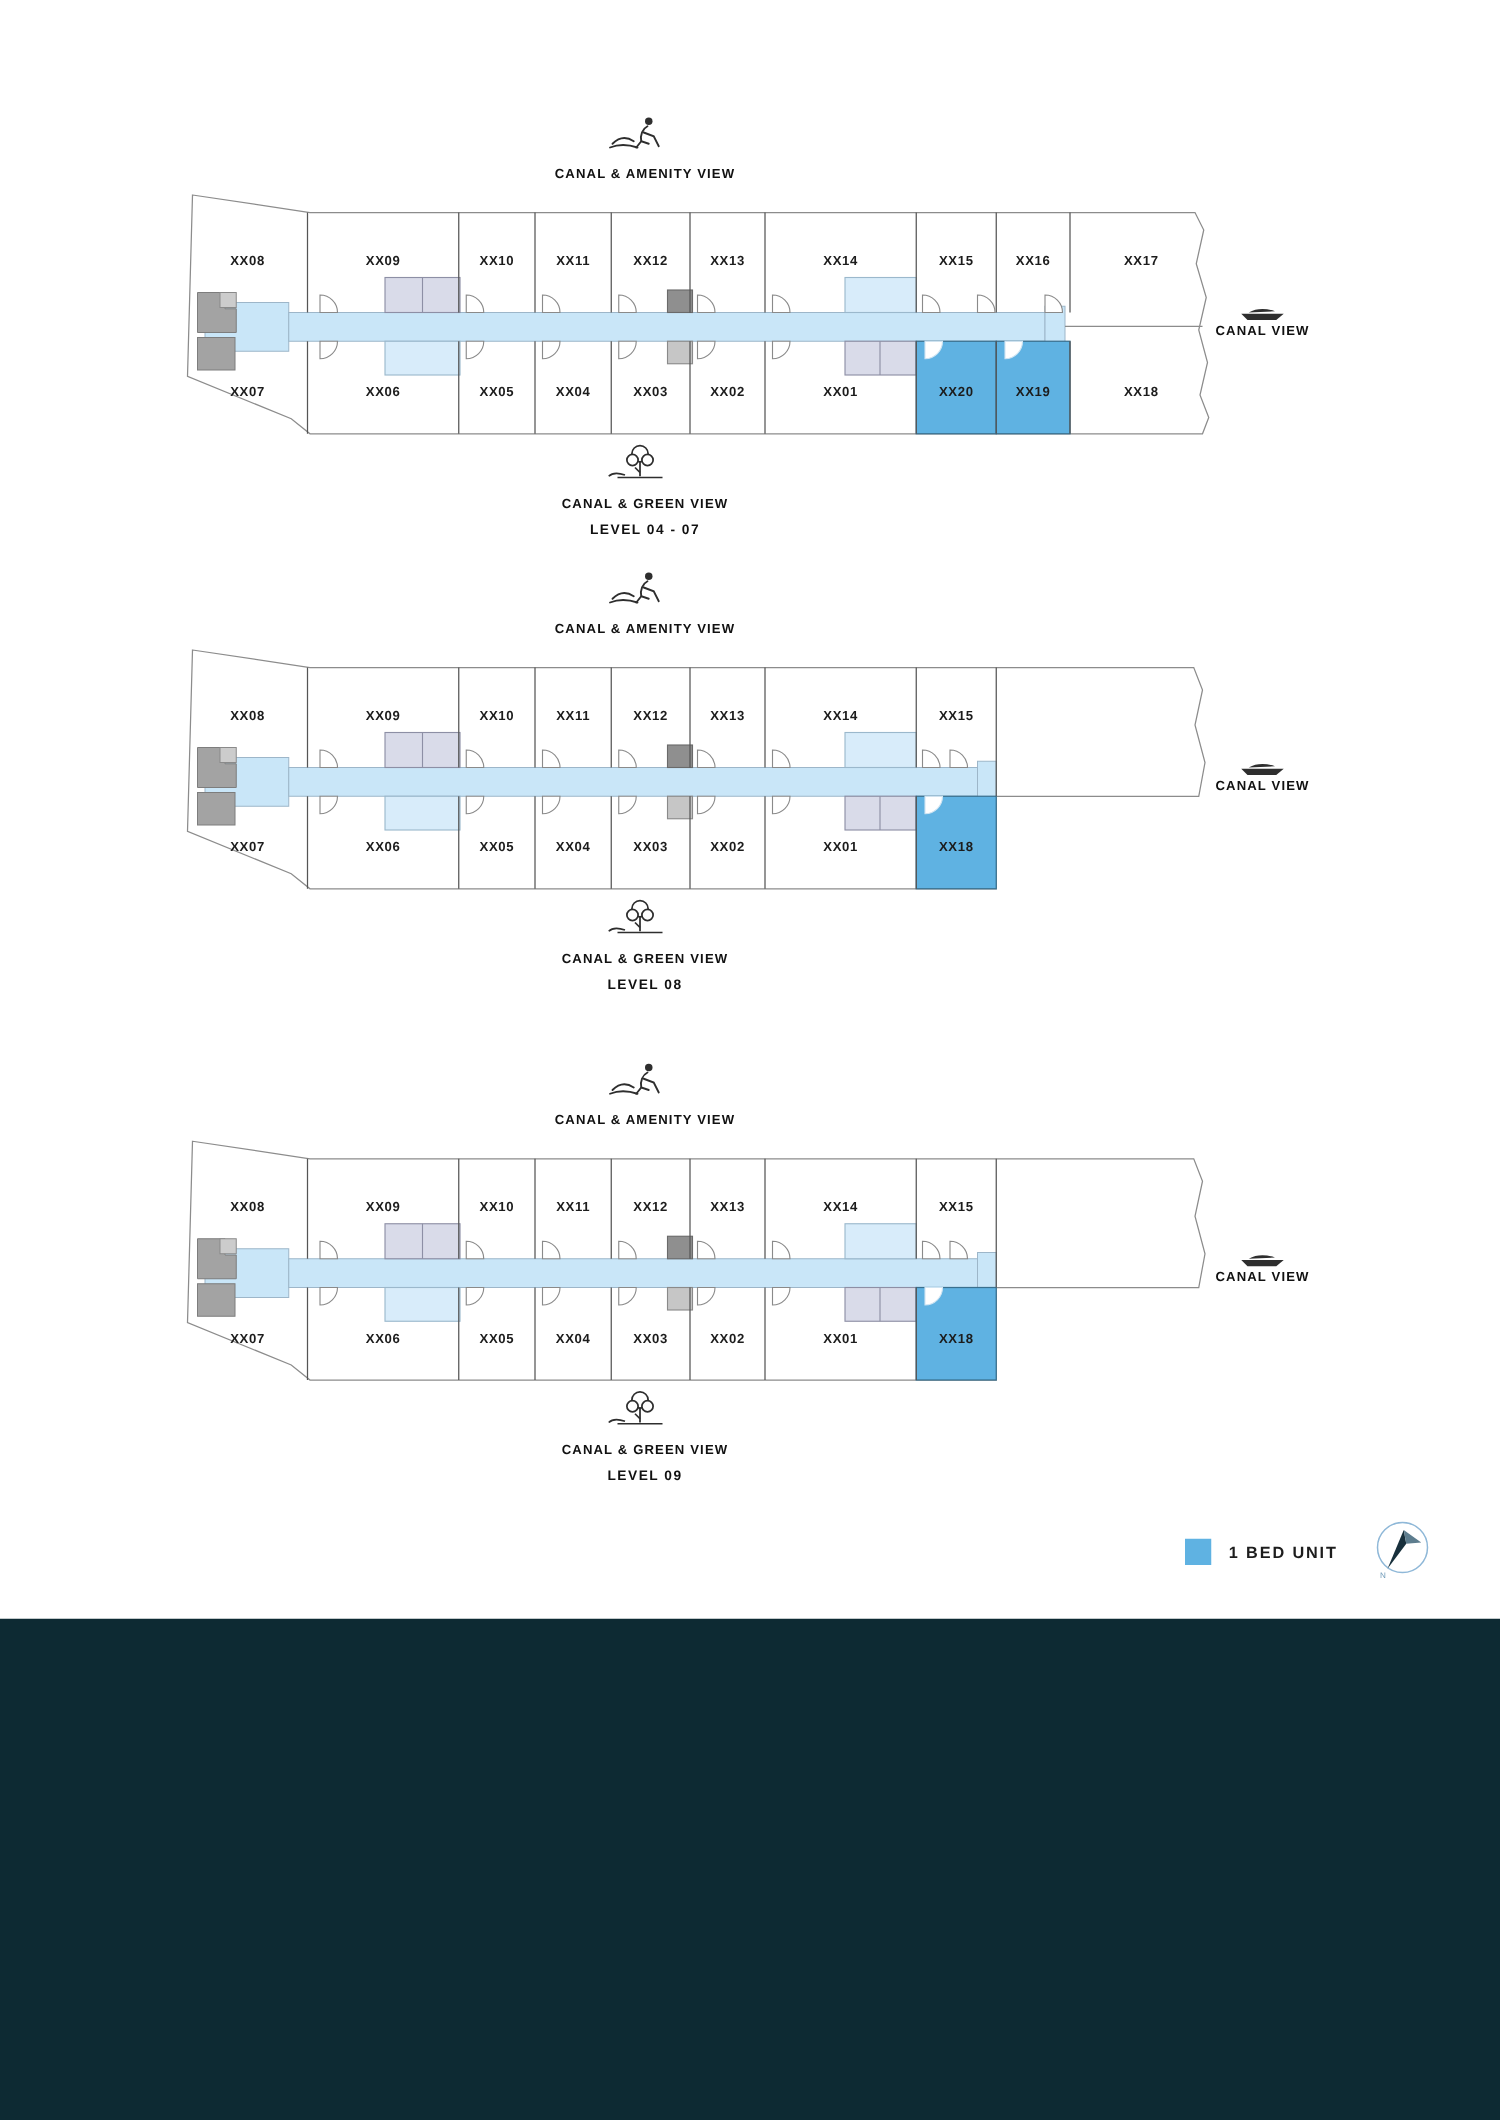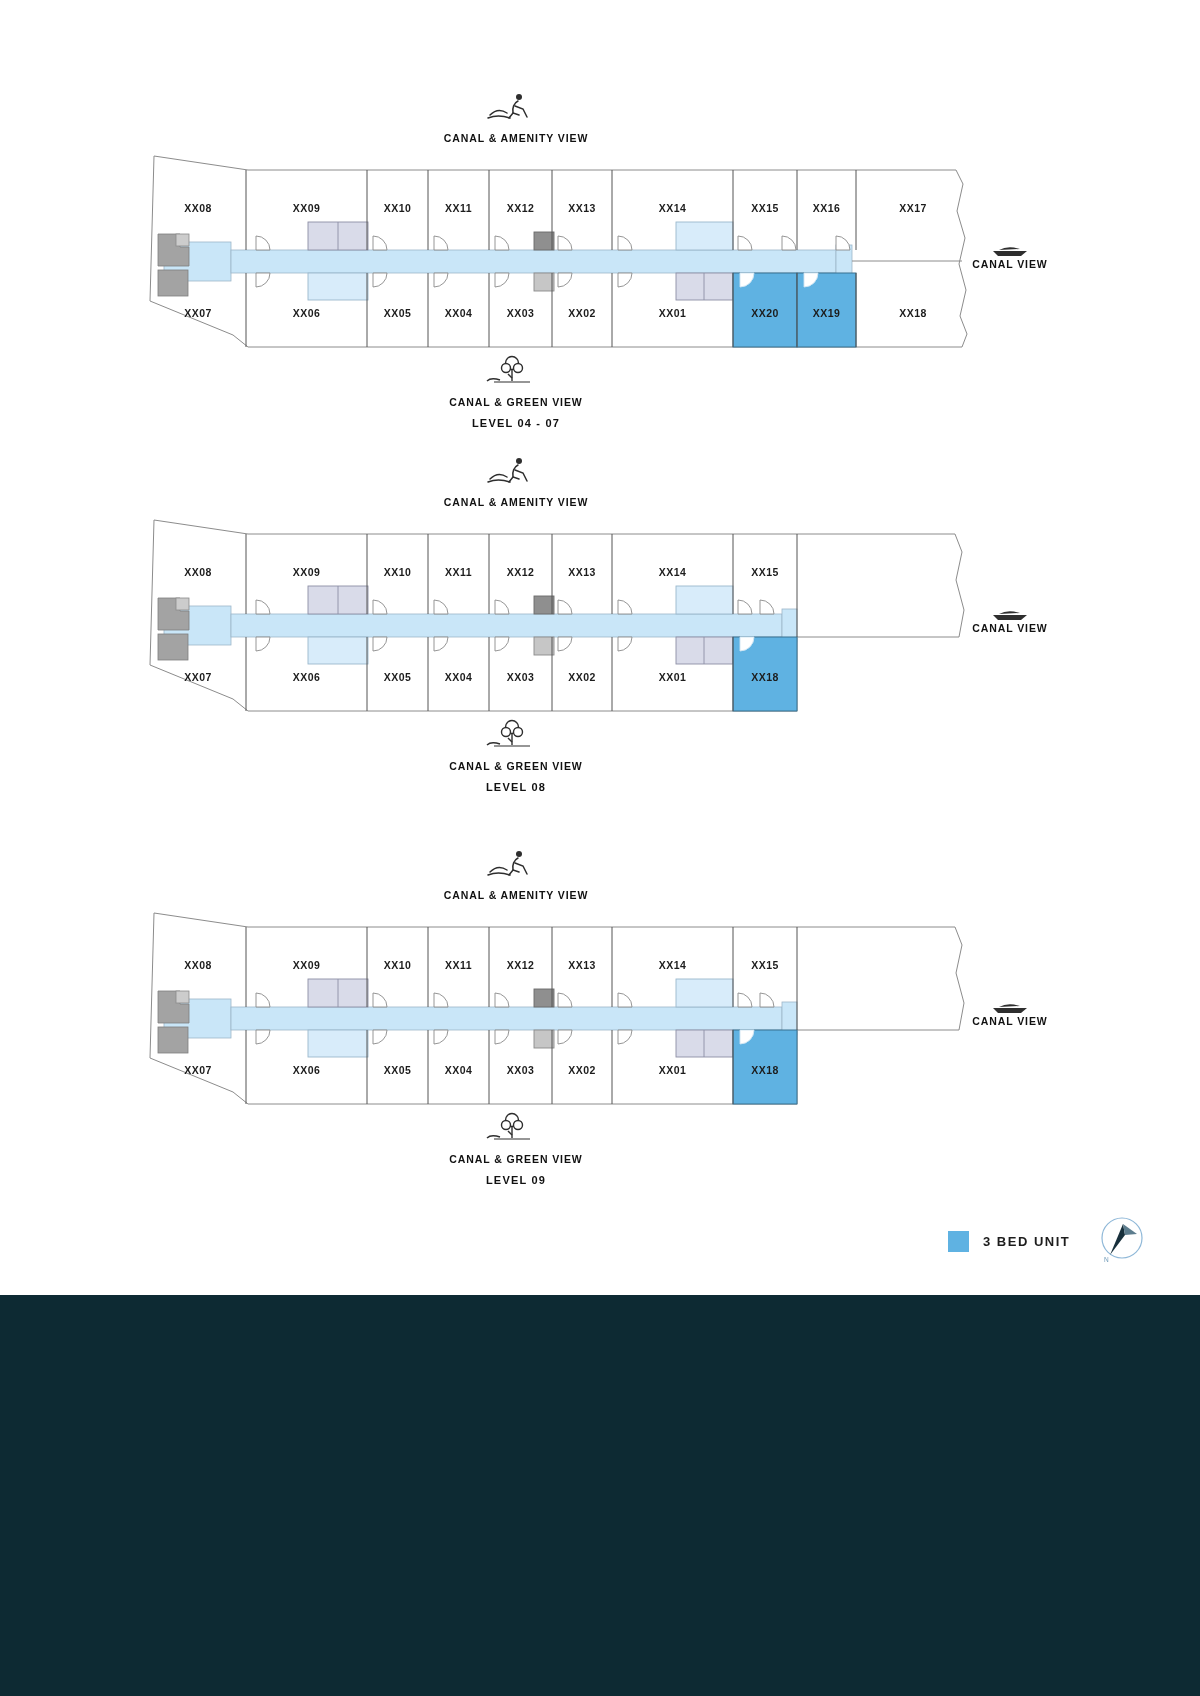--- a/index.html
+++ b/index.html
@@ -308,21 +308,21 @@
       <line x1="26" y1="15" x2="26" y2="27"></line>
       <line x1="22" y1="20" x2="26" y2="24"></line>
       <line x1="8" y1="28" x2="44" y2="28" stroke-width="1.1"></line>
     </g>
     <text class="viewlbl" x="380" y="240" text-anchor="middle">CANAL &amp; GREEN VIEW</text>
     <text class="levellbl" x="380" y="261" text-anchor="middle">LEVEL 09</text>
   </svg>
 
   <div class="legend">
     <div class="legend-swatch" style="background: rgb(95, 178, 226);"></div>
-    <div class="legend-label">3 BED UNIT</div>
+    <div class="legend-label">1 BED UNIT</div>
   </div>
   <svg class="compass" width="50" height="50" viewBox="-25 -25 50 50">
     <circle r="20" fill="none" stroke="#8fb8d8" stroke-width="1.2"></circle>
     <path d="M-12,17 L1,-14 L3,-3 Z" fill="#18303c"></path>
     <path d="M1,-14 L15,-4 L3,-3 Z" fill="#5d7d8e"></path>
     <text x="-18" y="24" font-size="6.5" fill="#6f9ab8">N</text>
   </svg>
 
   <div class="footer">
     

